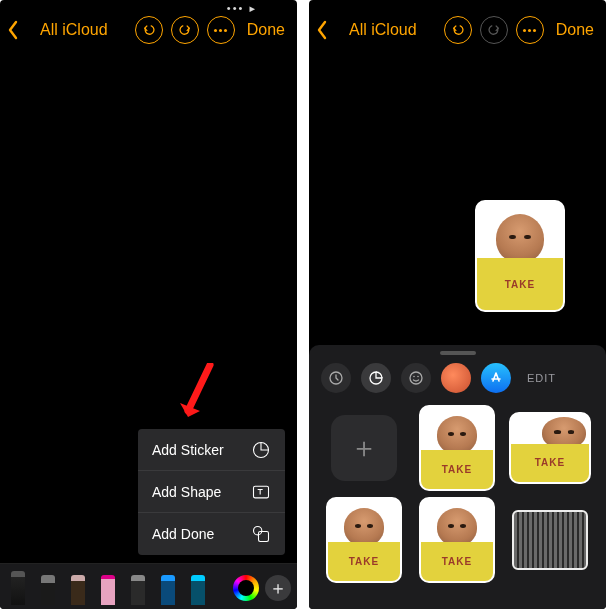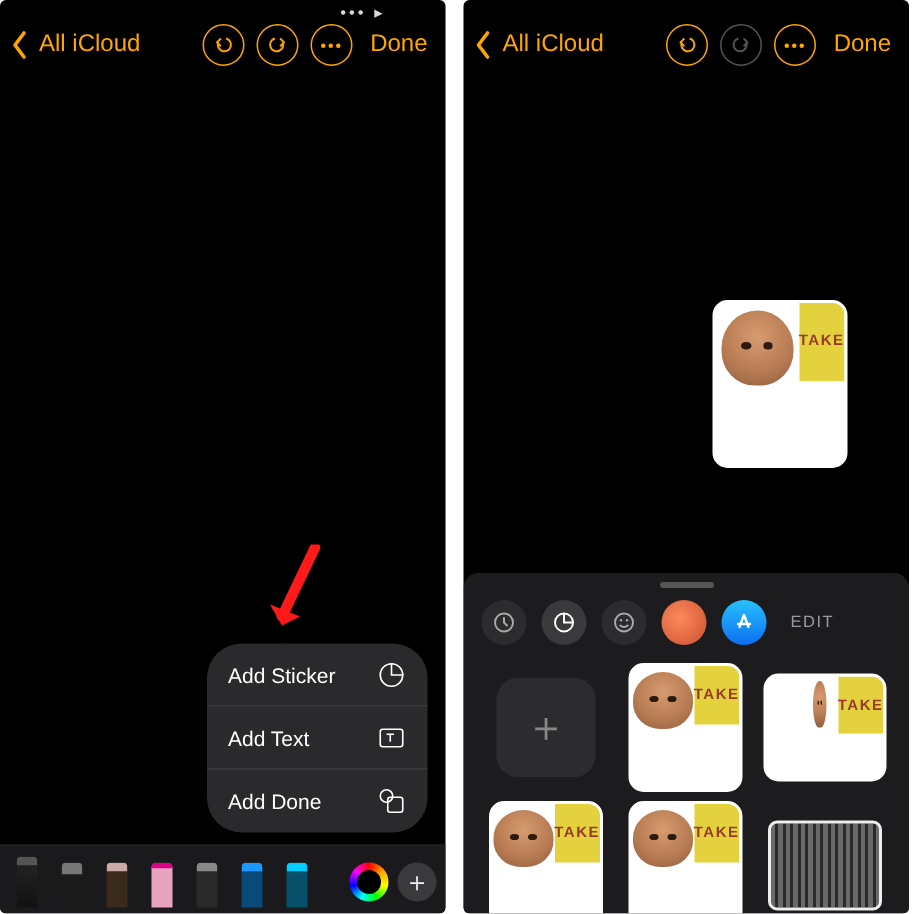--- a/index.html
+++ b/index.html
@@ -28,21 +28,21 @@
     align-items: center;
     padding: 0 6px;
     position: relative;
     margin-top: 8px;
   }
   .back {
     display: flex;
     align-items: center;
     color: #ffa500;
     font-size: 16px;
-    gap: 6px;
+    gap: 20px;
   }
   .back svg { width: 14px; height: 20px; }
   .spacer { flex: 1; }
   .circ {
     width: 28px;
     height: 28px;
     border: 1.5px solid #ffa500;
     border-radius: 50%;
     display: flex;
     align-items: center;
@@ -69,21 +69,21 @@
     letter-spacing: 2px;
     opacity: 0.85;
   }
   
   .popup {
     position: absolute;
     left: 138px;
     width: 147px;
     bottom: 54px;
     background: #2a2a2c;
-    border-radius: 23px;
+    border-radius: 4px;
     overflow: hidden;
     box-shadow: 0 4px 20px rgba(0,0,0,.6);
   }
   .popup-row {
     height: 42px;
     display: flex;
     align-items: center;
     justify-content: space-between;
     padding: 0 14px;
     color: #fff;
@@ -159,21 +159,21 @@
     left: 166px;
     top: 200px;
     width: 90px;
     height: 112px;
   }
   .sticker {
     background: #fff;
     border-radius: 10px;
     overflow: hidden;
     display: flex;
-    flex-direction: row;
+    flex-direction: column;
     justify-content: flex-end;
     border: 2px solid #fff;
   }
   .head {
     width: 56%;
     height: 46%;
     background: radial-gradient(circle at 50% 35%, #d79b70 0%, #b67a52 60%, #8a5a3c 100%);
     border-radius: 50% 50% 46% 46%;
     margin: 6% auto -6% auto;
     position: relative;
@@ -197,21 +197,21 @@
   }
   .shirt span {
     font-size: 10px;
     font-weight: 700;
     color: #9a3a2a;
     letter-spacing: 1px;
   }
   .panel {
     position: absolute;
     left: 0; right: 0; bottom: 0;
-    height: 227px;
+    height: 264px;
     background: #1c1c1e;
     border-top-left-radius: 10px;
     border-top-right-radius: 10px;
   }
   .grabber {
     width: 36px; height: 4px;
     background: #555;
     border-radius: 2px;
     margin: 6px auto 0 auto;
   }
@@ -323,21 +323,21 @@
 
   <div class="popup">
     <div class="popup-row">
       <span>Add Sticker</span>
       <svg viewBox="0 0 24 24">
           <path d="M12 3 A9 9 0 1 0 21 12 L12 12 Z"></path>
           <path d="M12 3 A9 9 0 0 1 21 12"></path>
         </svg>
     </div>
     <div class="popup-row">
-      <span>Add Text</span>
+      <span>Add Shape</span>
       <svg viewBox="0 0 24 24">
           <rect x="3" y="5" width="18" height="14" rx="2"></rect>
           <path d="M8 9 L14 9 M11 9 L11 15"></path>
         </svg>
     </div>
     <div class="popup-row">
       <span>Add Done</span>
       <svg viewBox="0 0 24 24">
           <rect x="9" y="9" width="12" height="12" rx="2"></rect>
           <circle cx="8" cy="8" r="5"></circle>

